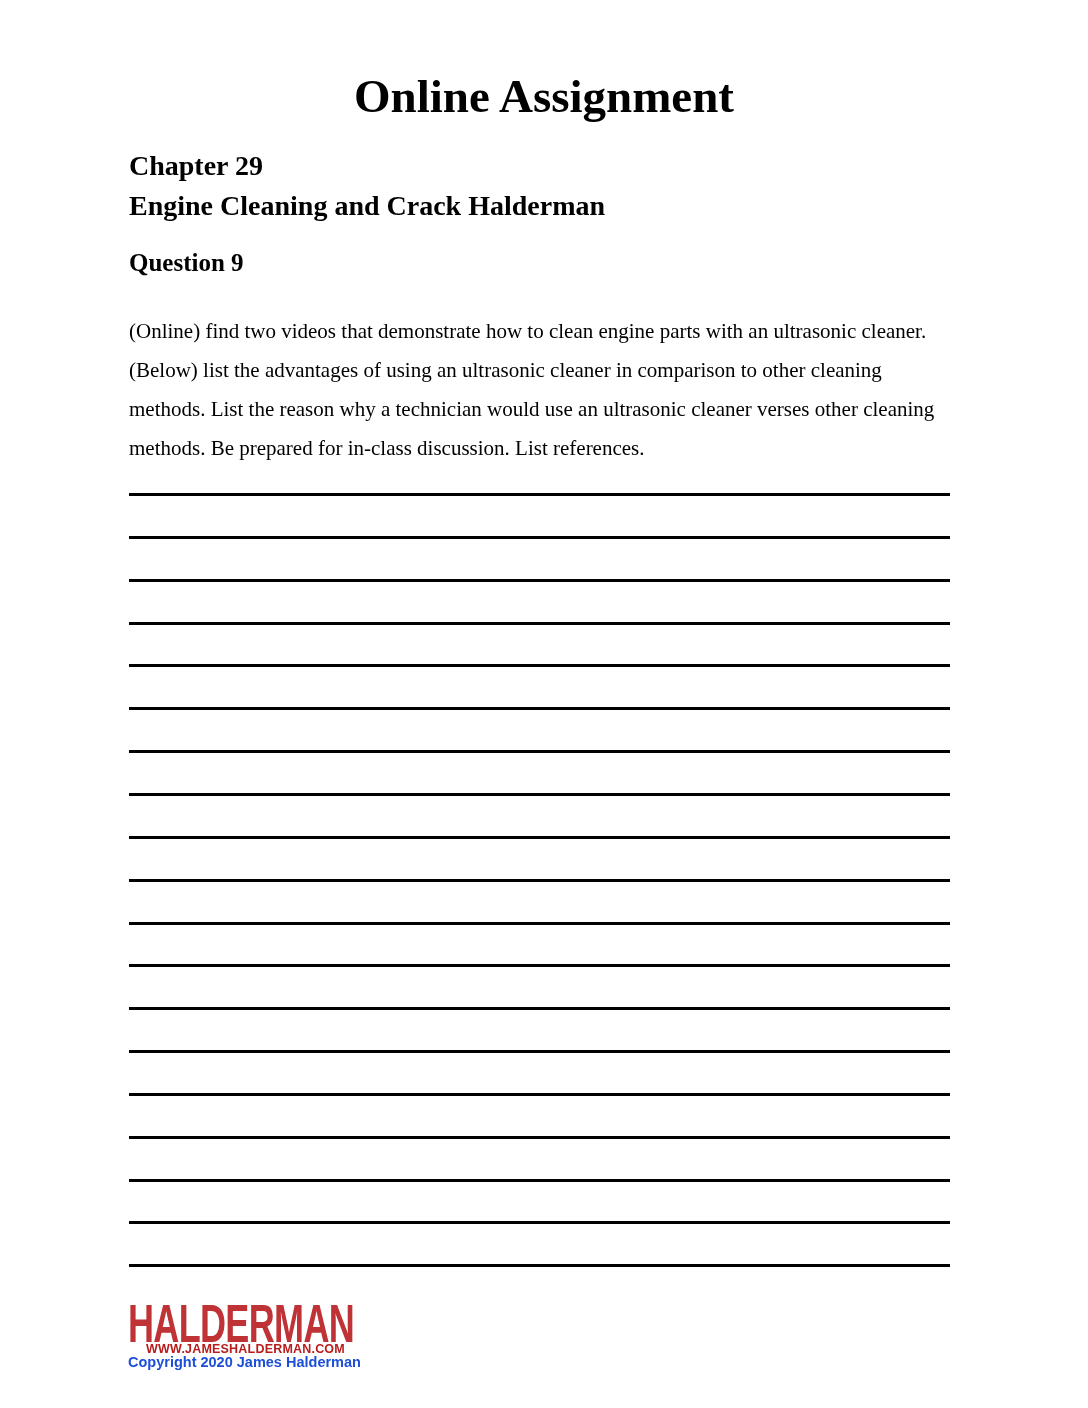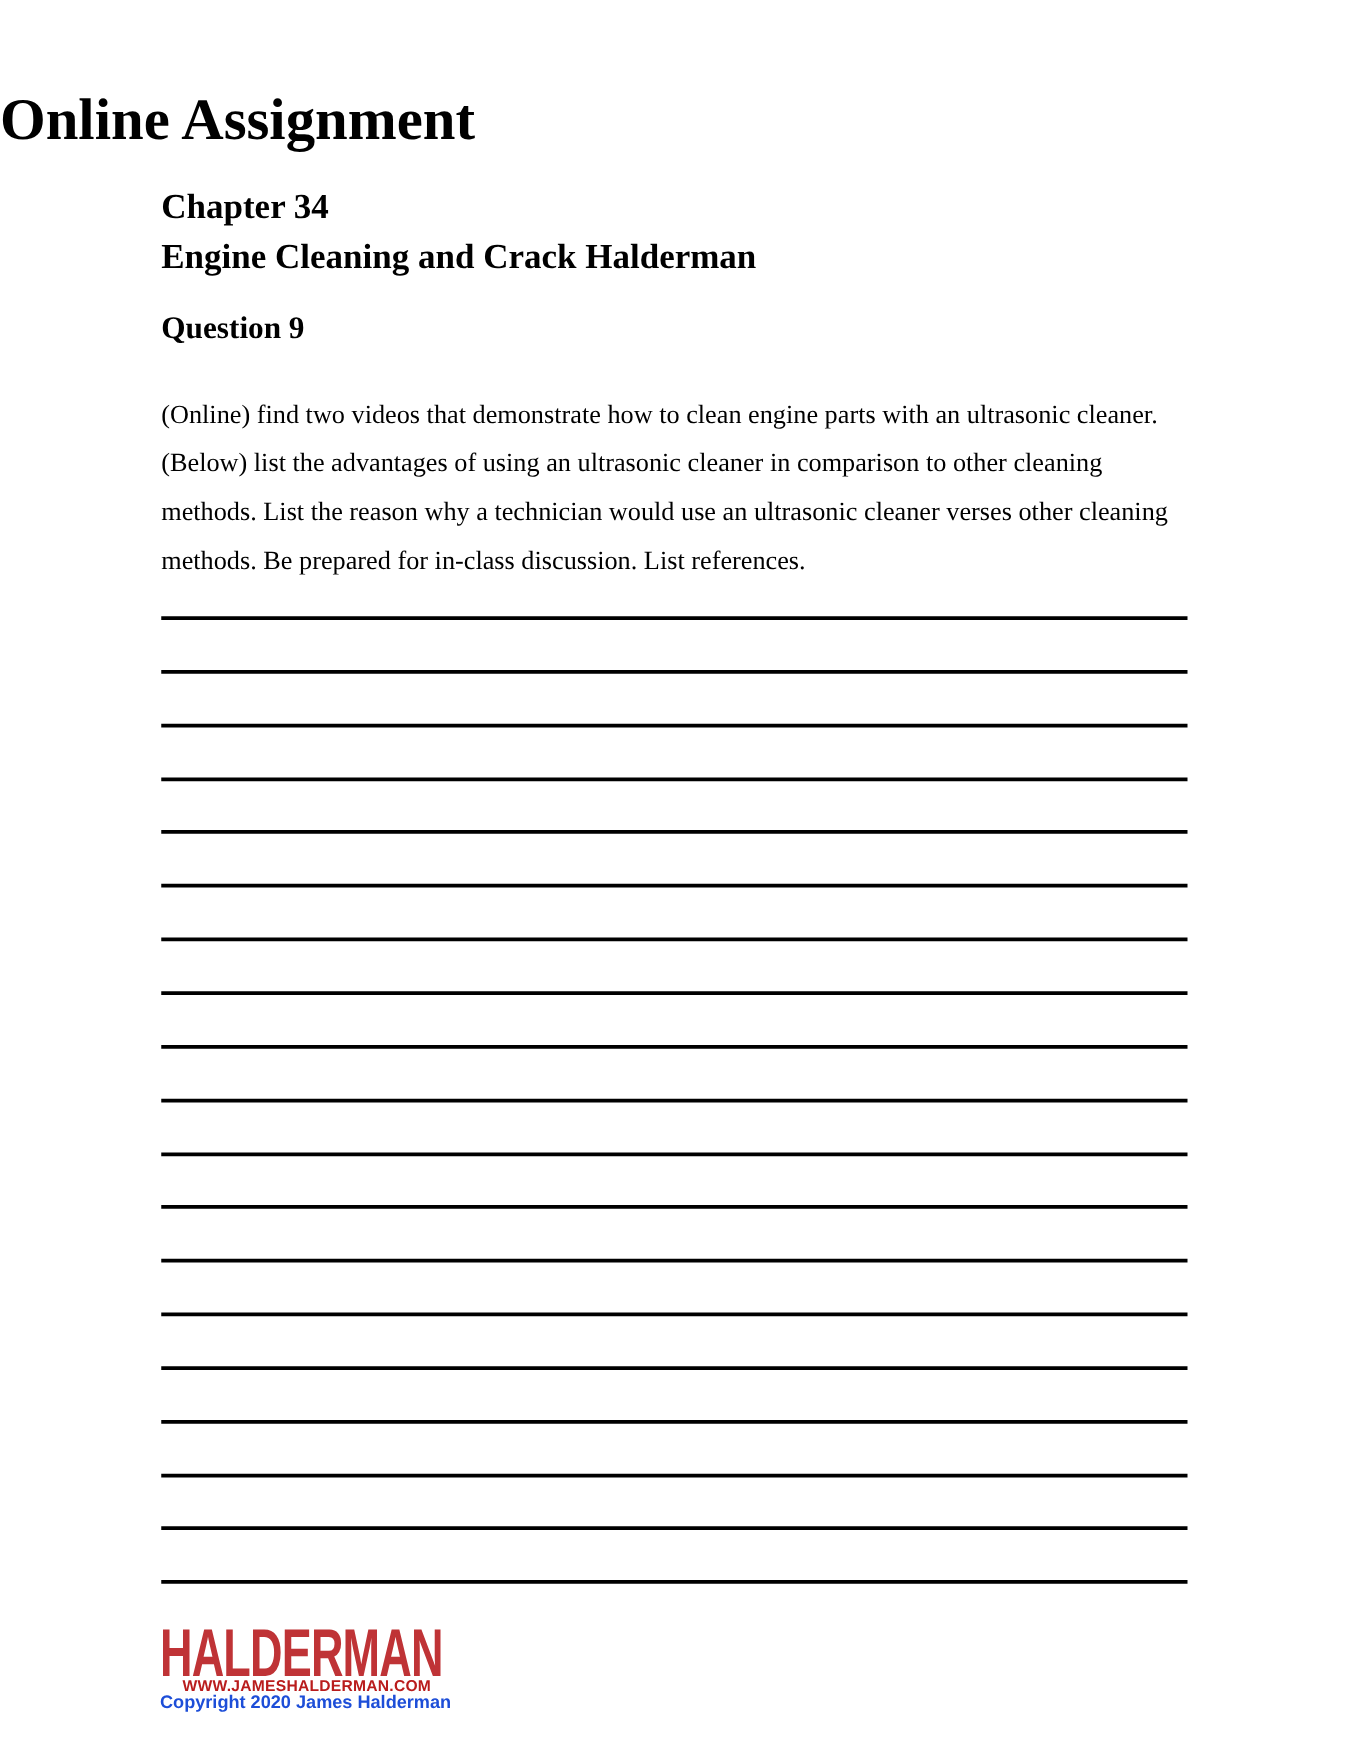--- a/index.html
+++ b/index.html
@@ -15,20 +15,21 @@
     font-family: "Liberation Serif", serif;
     color: #000000;
     overflow: hidden;
   }
   .doc-title {
     position: absolute;
     top: 68px;
     left: 0;
     width: 1088px;
     margin: 0;
+    text-align: center;
     font-size: 47px;
     line-height: 56px;
     font-weight: bold;
   }
   .chapter-block {
     position: absolute;
     left: 129px;
     top: 146px;
     font-size: 28px;
     font-weight: bold;
@@ -106,21 +107,21 @@
   }
 </style>
 </head>
 <body>
 
 <div class="page">
 
   <h1 class="doc-title">Online Assignment</h1>
 
   <div class="chapter-block">
-    <div>Chapter 34</div>
+    <div>Chapter 29</div>
     <div>Engine Cleaning and Crack Halderman</div>
   </div>
 
   <div class="question-label">Question 9</div>
 
   <div class="question-text">(Online) find two videos that demonstrate how to clean engine parts with an ultrasonic cleaner. (Below) list the advantages of using an ultrasonic cleaner in comparison to other cleaning methods. List the reason why a technician would use an ultrasonic cleaner verses other cleaning methods. Be prepared for in-class discussion. List references.</div>
 
   <div class="answer-lines">
       <div class="answer-line" style="top: 493px; background: rgb(0, 0, 0);"></div>
       <div class="answer-line" style="top: 535.85px; background: rgb(0, 0, 0);"></div>

